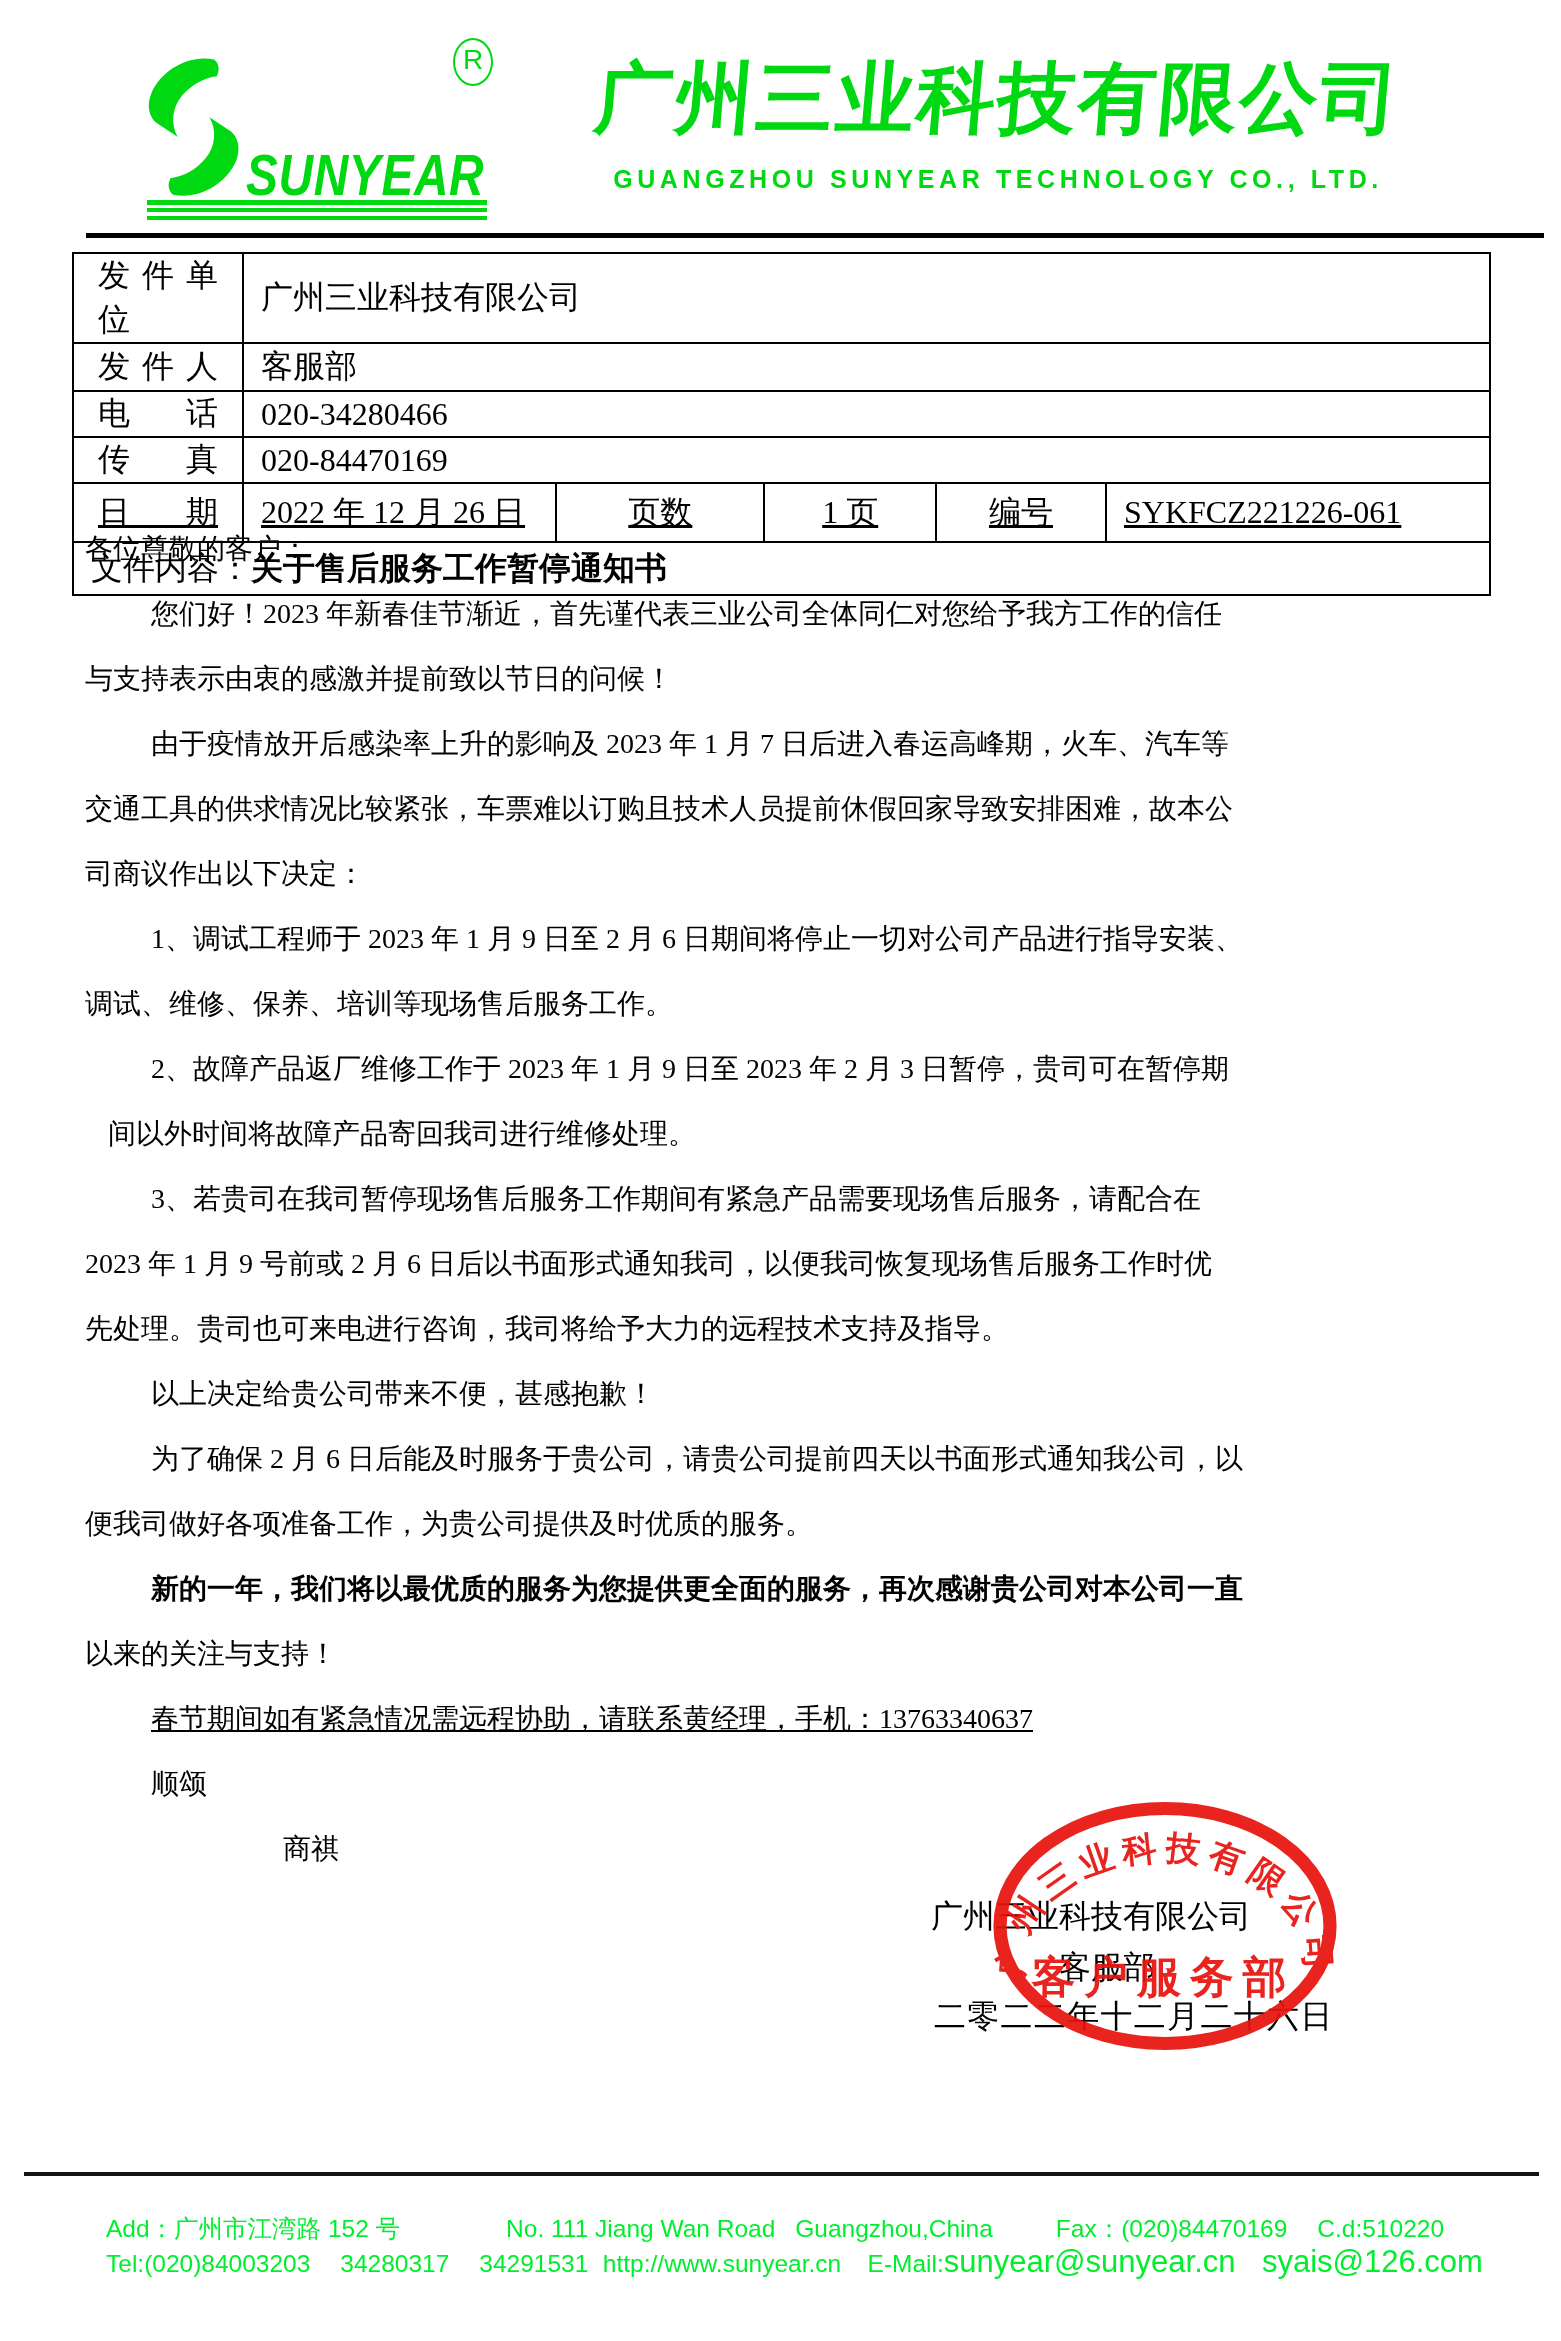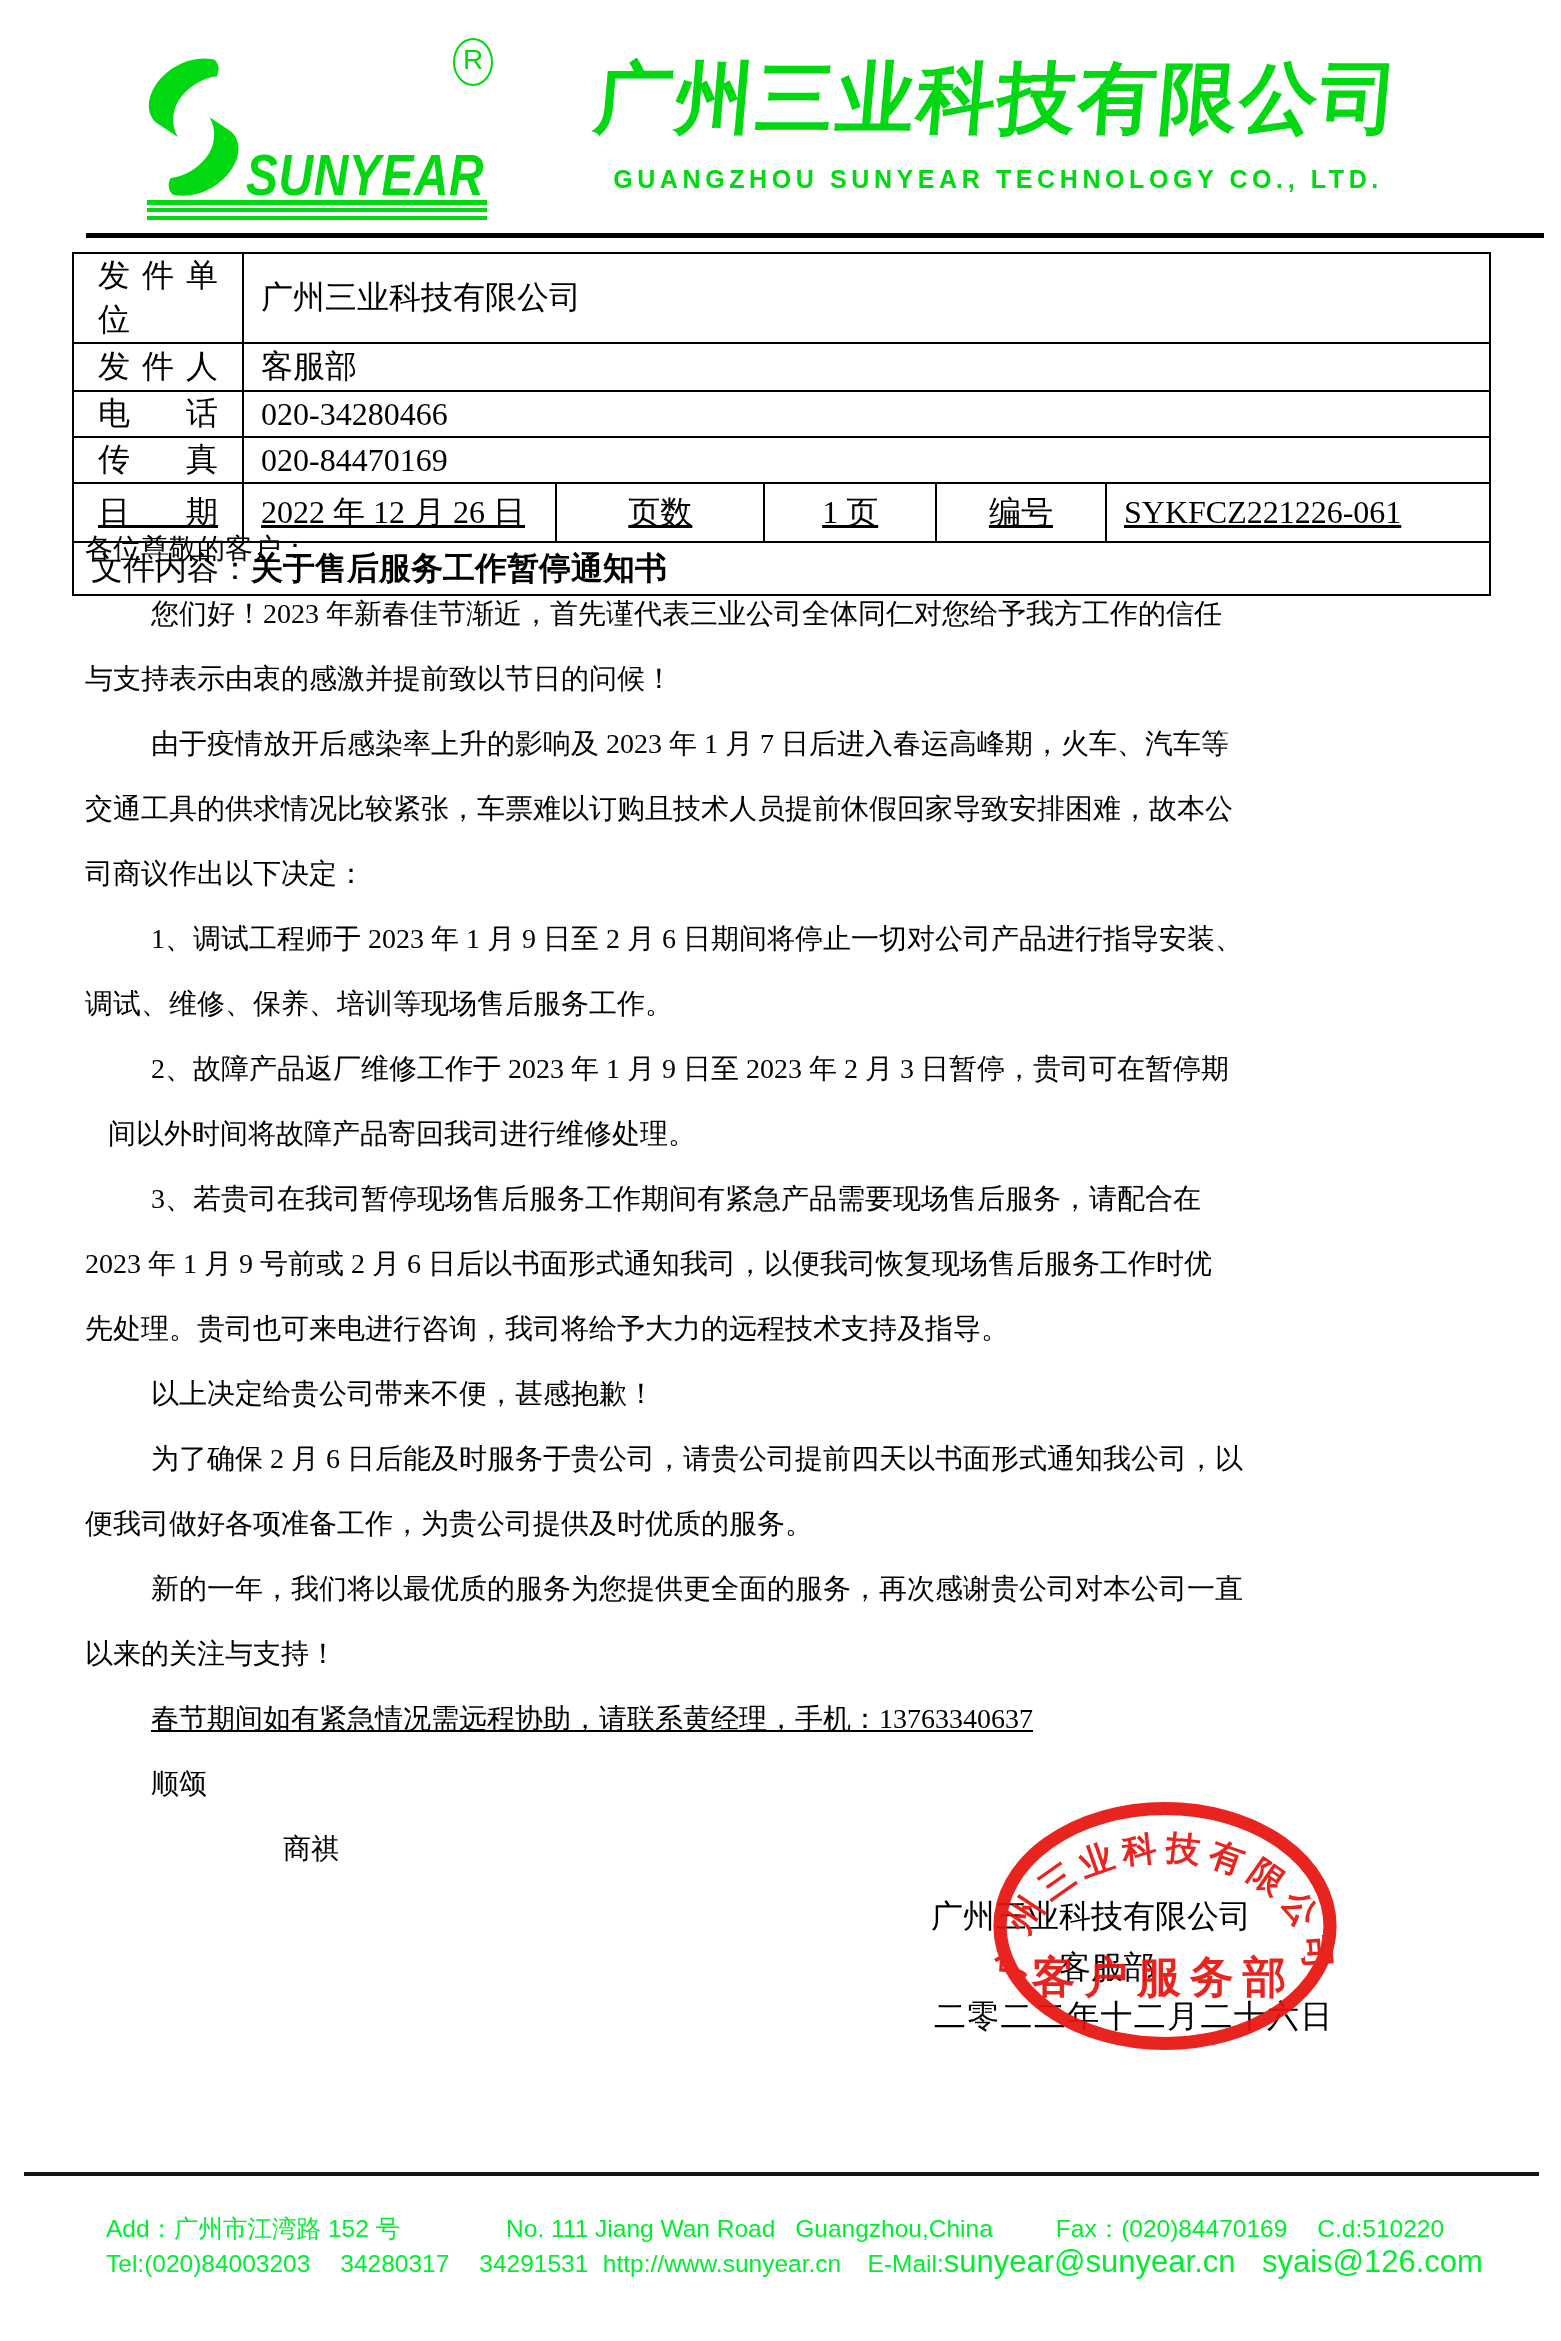--- a/index.html
+++ b/index.html
@@ -121,21 +121,21 @@
       <div class="body-line" style="padding-left: 66px;">1、调试工程师于 2023 年 1 月 9 日至 2 月 6 日期间将停止一切对公司产品进行指导安装、</div>
       <div class="body-line" style="padding-left: 0px;">调试、维修、保养、培训等现场售后服务工作。</div>
       <div class="body-line" style="padding-left: 66px;">2、故障产品返厂维修工作于 2023 年 1 月 9 日至 2023 年 2 月 3 日暂停，贵司可在暂停期</div>
       <div class="body-line" style="padding-left: 23px;">间以外时间将故障产品寄回我司进行维修处理。</div>
       <div class="body-line" style="padding-left: 66px;">3、若贵司在我司暂停现场售后服务工作期间有紧急产品需要现场售后服务，请配合在</div>
       <div class="body-line" style="padding-left: 0px;">2023 年 1 月 9 号前或 2 月 6 日后以书面形式通知我司，以便我司恢复现场售后服务工作时优</div>
       <div class="body-line" style="padding-left: 0px;">先处理。贵司也可来电进行咨询，我司将给予大力的远程技术支持及指导。</div>
       <div class="body-line" style="padding-left: 66px;">以上决定给贵公司带来不便，甚感抱歉！</div>
       <div class="body-line" style="padding-left: 66px;">为了确保 2 月 6 日后能及时服务于贵公司，请贵公司提前四天以书面形式通知我公司，以</div>
       <div class="body-line" style="padding-left: 0px;">便我司做好各项准备工作，为贵公司提供及时优质的服务。</div>
-      <div class="body-line" style="padding-left: 66px;">新的一年，我们将以最优质的服务为您提供更全面的服务，再次感谢贵公司对本公司一直</div>
+      <div class="body-line" style="padding-left: 66px; font-weight: bold;">新的一年，我们将以最优质的服务为您提供更全面的服务，再次感谢贵公司对本公司一直</div>
       <div class="body-line" style="padding-left: 0px;">以来的关注与支持！</div>
       <div class="body-line" style="padding-left: 66px; text-decoration: underline;">春节期间如有紧急情况需远程协助，请联系黄经理，手机：13763340637</div>
       <div class="body-line" style="padding-left: 66px;">顺颂</div>
       <div class="body-line" style="padding-left: 198px;">商祺</div>
     </div>
 
   <div class="sig-line sig-company">广州三业科技有限公司</div>
   <div class="sig-line sig-dept">客服部</div>
   <div class="sig-line sig-date">二零二二年十二月二十六日</div>
 

